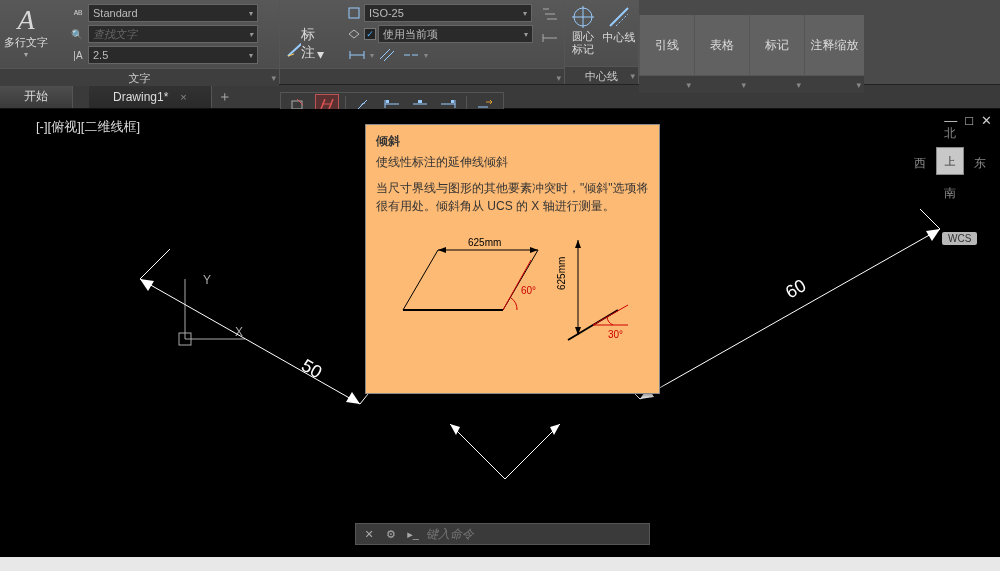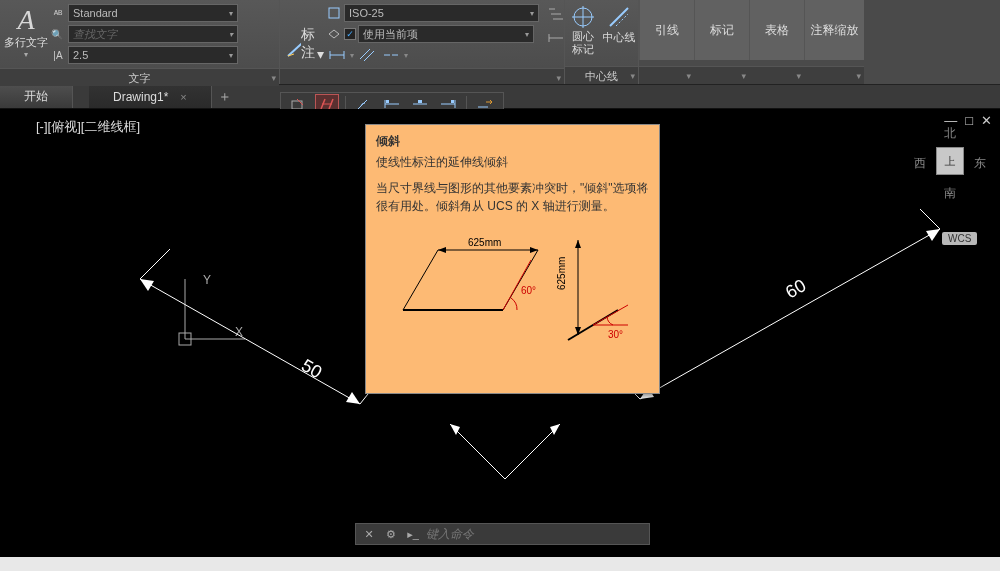--- a/index.html
+++ b/index.html
@@ -10,41 +10,41 @@
 .ribbon-panel { display: flex; flex-direction: column; border-right: 1px solid #555; background: linear-gradient(#585858,#4a4a4a); }
 .ribbon-body { flex: 1; display: flex; align-items: flex-start; padding: 2px 4px; }
 .ribbon-title { height: 18px; background: #3e3e3e; color: #ccc; font-size: 11px; text-align: center; line-height: 18px; border-top: 1px solid #555; position: relative; }
 .ribbon-title::after { content: "▾"; color: #888; font-size: 9px; position: absolute; right: 3px; }
 
 .big-btn { display: flex; flex-direction: column; align-items: center; justify-content: center; width: 44px; height: 60px; color: #ddd; font-size: 11px; cursor: pointer; }
 .big-btn .glyph { font-size: 28px; line-height: 30px; font-style: italic; font-family: Georgia, serif; color: #d8d8d8; }
 .big-btn .caret { font-size: 8px; color: #aaa; }
 
 .props { display: flex; flex-direction: column; gap: 3px; padding: 2px; }
-.row { display: flex; align-items: center; gap: 2px; height: 18px; }
+.row { display: flex; align-items: center; gap: 2px; height: 18px; margin-left: 20px; }
 .icon { width: 16px; height: 16px; display: inline-flex; align-items: center; justify-content: center; color: #ccc; font-size: 10px; }
 .icon svg { width: 14px; height: 14px; }
 .combo { height: 18px; background: #2a2a2a; border: 1px solid #666; color: #bbb; font-size: 11px; display: flex; align-items: center; padding: 0 4px; position: relative; }
 .combo.disabled { color: #666; font-style: italic; }
 .combo::after { content: "▾"; position: absolute; right: 4px; font-size: 8px; color: #999; }
 .combo.w1 { width: 170px; }
-.combo.w2 { width: 195px; }
+.combo.w2 { width: 168px; }
 
 .dim-big { display: flex; flex-direction: row; align-items: flex-end; width: 40px; height: 60px; color: #ddd; font-size: 14px; cursor: pointer; }
 .dim-big svg { width: 30px; height: 30px; }
 
 .check { width: 12px; height: 12px; background: #222; border: 1px solid #777; display: inline-flex; align-items: center; justify-content: center; color: #4af; font-size: 9px; }
 
 .small-grid { display: flex; flex-direction: column; gap: 4px; padding: 2px 4px; }
 .small-row { display: flex; gap: 6px; }
 .small-btn { width: 22px; height: 20px; display: flex; align-items: center; justify-content: center; cursor: pointer; }
 .small-btn svg { width: 18px; height: 16px; }
 
 .panel-btn { width: 55px; height: 60px; display: flex; flex-direction: column; align-items: center; justify-content: center; color: #ddd; font-size: 12px; cursor: pointer; background: #616161; border-left: 1px solid #555; }
-.panel-group { display: flex; }
+.panel-group { display: flex; margin-top: 15px; }
 
 
 .doc-tabs { height: 24px; background: #3a3a3a; display: flex; align-items: center; border-bottom: 1px solid #111; }
 .doc-tab { height: 22px; padding: 0 24px; display: flex; align-items: center; gap: 6px; color: #ddd; font-size: 12px; cursor: pointer; border-right: 1px solid #555; background: linear-gradient(#4e4e4e,#3a3a3a); }
 .doc-tab.active { background: linear-gradient(#323232,#2a2a2a); margin-left: 16px; }
 .doc-close { color: #888; font-size: 11px; margin-left: 6px; }
 .doc-plus { width: 26px; height: 22px; display: flex; align-items: center; justify-content: center; color: #aaa; font-size: 14px; cursor: pointer; }
 
 
 .toolbelt { position: absolute; top: 92px; left: 280px; height: 24px; display: flex; gap: 4px; align-items: center; background: #3a3a3a; padding: 0 6px; border: 1px solid #555; }
@@ -149,21 +149,21 @@
               <span>ISO-25</span>
             </div>
         </div>
         <div class="row">
           <span class="icon">
               <svg>
                 <path d="M2 7 L7 3 L12 7 L7 11 Z" fill="none" stroke="#bbb"></path>
               </svg>
             </span>
           <span class="check">✓</span>
-          <div class="combo" style="width:176px">
+          <div class="combo" style="width:155px">
               <span>使用当前项</span>
             </div>
         </div>
         <div class="row">
           <span class="small-btn">
               <svg>
                 <line x1="2" y1="8" x2="16" y2="8" stroke="#9cf"></line>
                 <line x1="2" y1="4" x2="2" y2="12" stroke="#9cf"></line>
                 <line x1="16" y1="4" x2="16" y2="12" stroke="#9cf"></line>
               </svg>
@@ -251,24 +251,24 @@
     </div>
     <div class="ribbon-title">中心线</div>
   </div>
 
   <div style="display:flex;flex-direction:column;flex:1">
     <div class="panel-group" style="flex:1">
       <div class="panel-btn">
           <span>引线</span>
         </div>
       <div class="panel-btn">
+          <span>表格</span>
+        </div>
+      <div class="panel-btn">
           <span>标记</span>
-        </div>
-      <div class="panel-btn">
-          <span>表格</span>
         </div>
       <div class="panel-btn" style="width:60px">
           <span>注释缩放</span>
         </div>
     </div>
     <div style="display:flex;height:18px">
       <div class="ribbon-title" style="width:55px"></div>
       <div class="ribbon-title" style="width:55px"></div>
       <div class="ribbon-title" style="width:55px"></div>
       <div class="ribbon-title" style="width:60px"></div>

